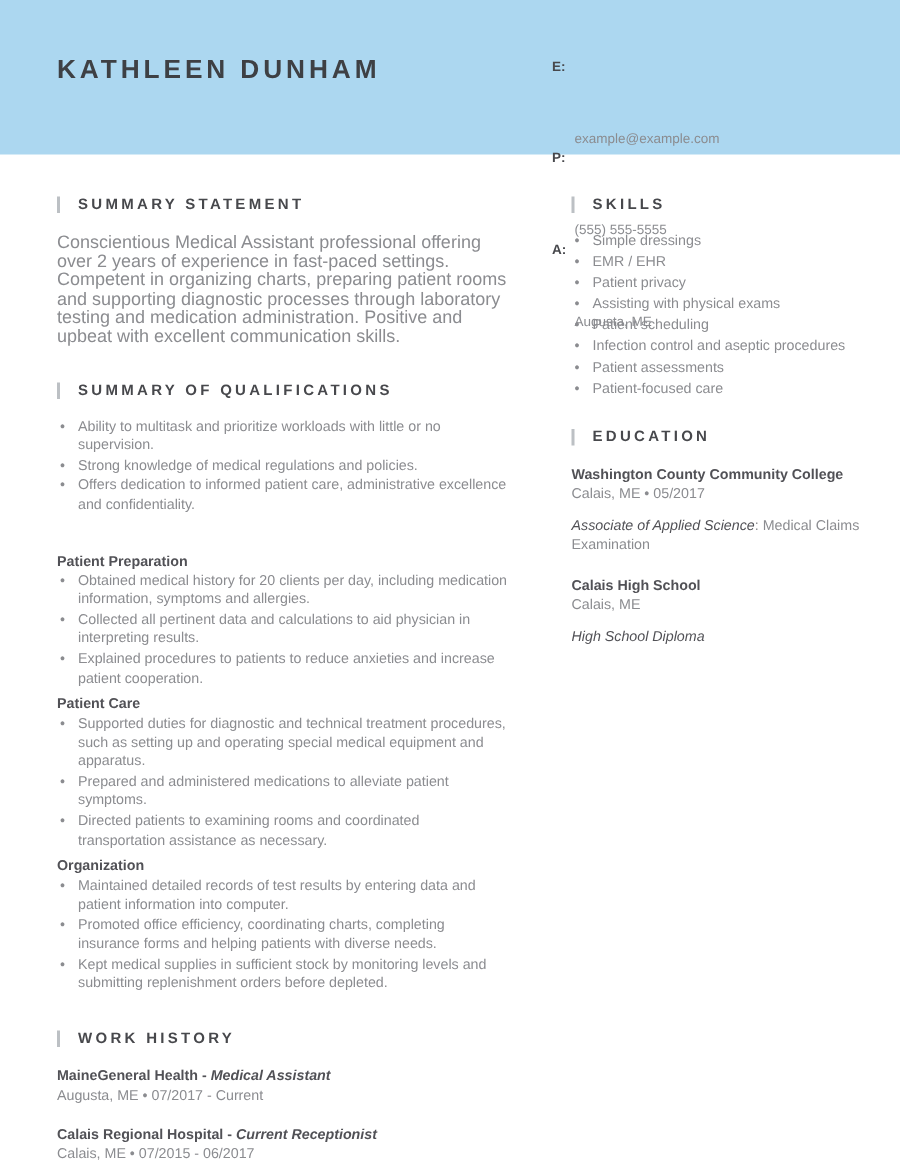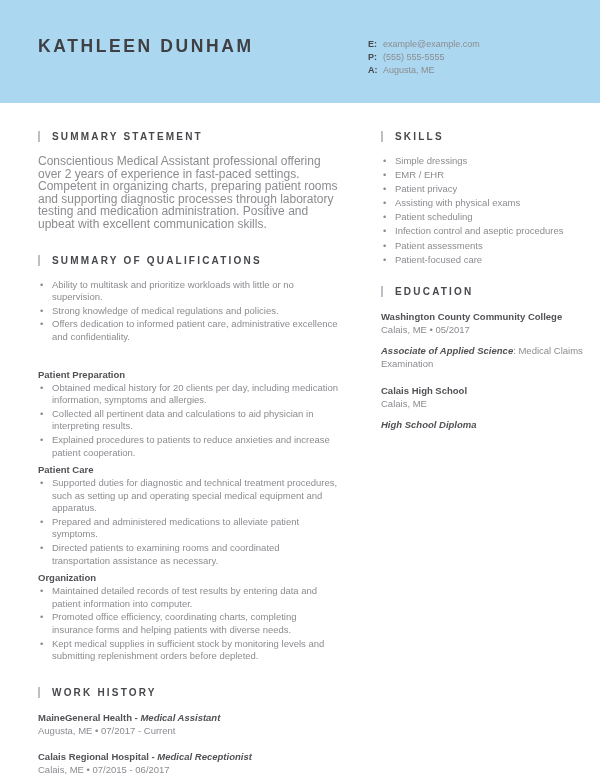--- a/index.html
+++ b/index.html
@@ -17,21 +17,21 @@
     background: var(--header-bg, #acd7f0);
   }
   .name {
     position: absolute; left: 38px; top: 36px; margin: 0;
     font-size: 17.5px; font-weight: bold; letter-spacing: 2.6px;
     color: var(--name-text, #3e4044);
   }
   .contact { position: absolute; left: 368px; top: 38px; }
   .contact-row { display: flex; font-size: 9px; line-height: 13px; }
   .c-label { width: 15px; font-weight: bold; color: var(--heading-text, #47484c); flex: none; }
-  .c-value { color: var(--body-text, #8b8c90); }
+  .c-value { color: var(--body-text, #8b8c90); margin-top: 48px; }
 
   
   .col-left  { position: absolute; left: 38px;  top: 131px; width: 302px; }
   .col-right { position: absolute; left: 381px; top: 131px; width: 205px; }
 
   
   .sec-head { display: flex; align-items: center; margin-bottom: 13px; }
   .sec-bar  { width: 2px; height: 11px; background: var(--heading-bar, #bcc0c4); margin-right: 12px; flex: none; }
   .sec-head h2 {
     margin: 0; font-size: 10px; font-weight: bold; letter-spacing: 2.2px;
@@ -55,21 +55,21 @@
   .group:first-of-type .subhead { margin-top: 0; }
 
   .job { margin-bottom: 13px; }
   .job-title { font-size: 9.5px; font-weight: bold; color: var(--bold-text, #515156); line-height: 13px; }
   .job-title .role { font-style: italic; }
   .meta { font-size: 9.5px; color: var(--body-text, #8b8c90); line-height: 13px; }
 
   .edu-entry { margin-bottom: 14px; }
   .school { font-size: 9.5px; font-weight: bold; color: var(--bold-text, #515156); line-height: 13px; }
   .degree-line { margin-top: 9px; font-size: 9.5px; line-height: 12.6px; color: var(--body-text, #8b8c90); }
-  .degree { font-weight: bold; font-style: italic; color: var(--bold-text, #515156); }
+  .degree { font-weight: normal; font-style: italic; color: var(--bold-text, #515156); }
 </style>
 </head>
 <body>
 
 <div class="page">
 
   <div class="header">
     <h1 class="name">KATHLEEN DUNHAM</h1>
     <div class="contact">
       <div class="contact-row">
@@ -175,21 +175,21 @@
 
       <div class="job">
         <div class="job-title">
           <span>MaineGeneral Health</span><span> - </span><span class="role">Medical Assistant</span>
         </div>
         <div class="meta">Augusta, ME  •  07/2017 - Current</div>
       </div>
 
       <div class="job">
         <div class="job-title">
-          <span>Calais Regional Hospital</span><span> - </span><span class="role">Medical Receptionist</span>
+          <span>Calais Regional Hospital</span><span> - </span><span class="role">Current Receptionist</span>
         </div>
         <div class="meta">Calais, ME  •  07/2015 - 06/2017</div>
       </div>
     </div>
 
   </div>
 
   <div class="col-right">
 
     <div class="section-right skills-list">

